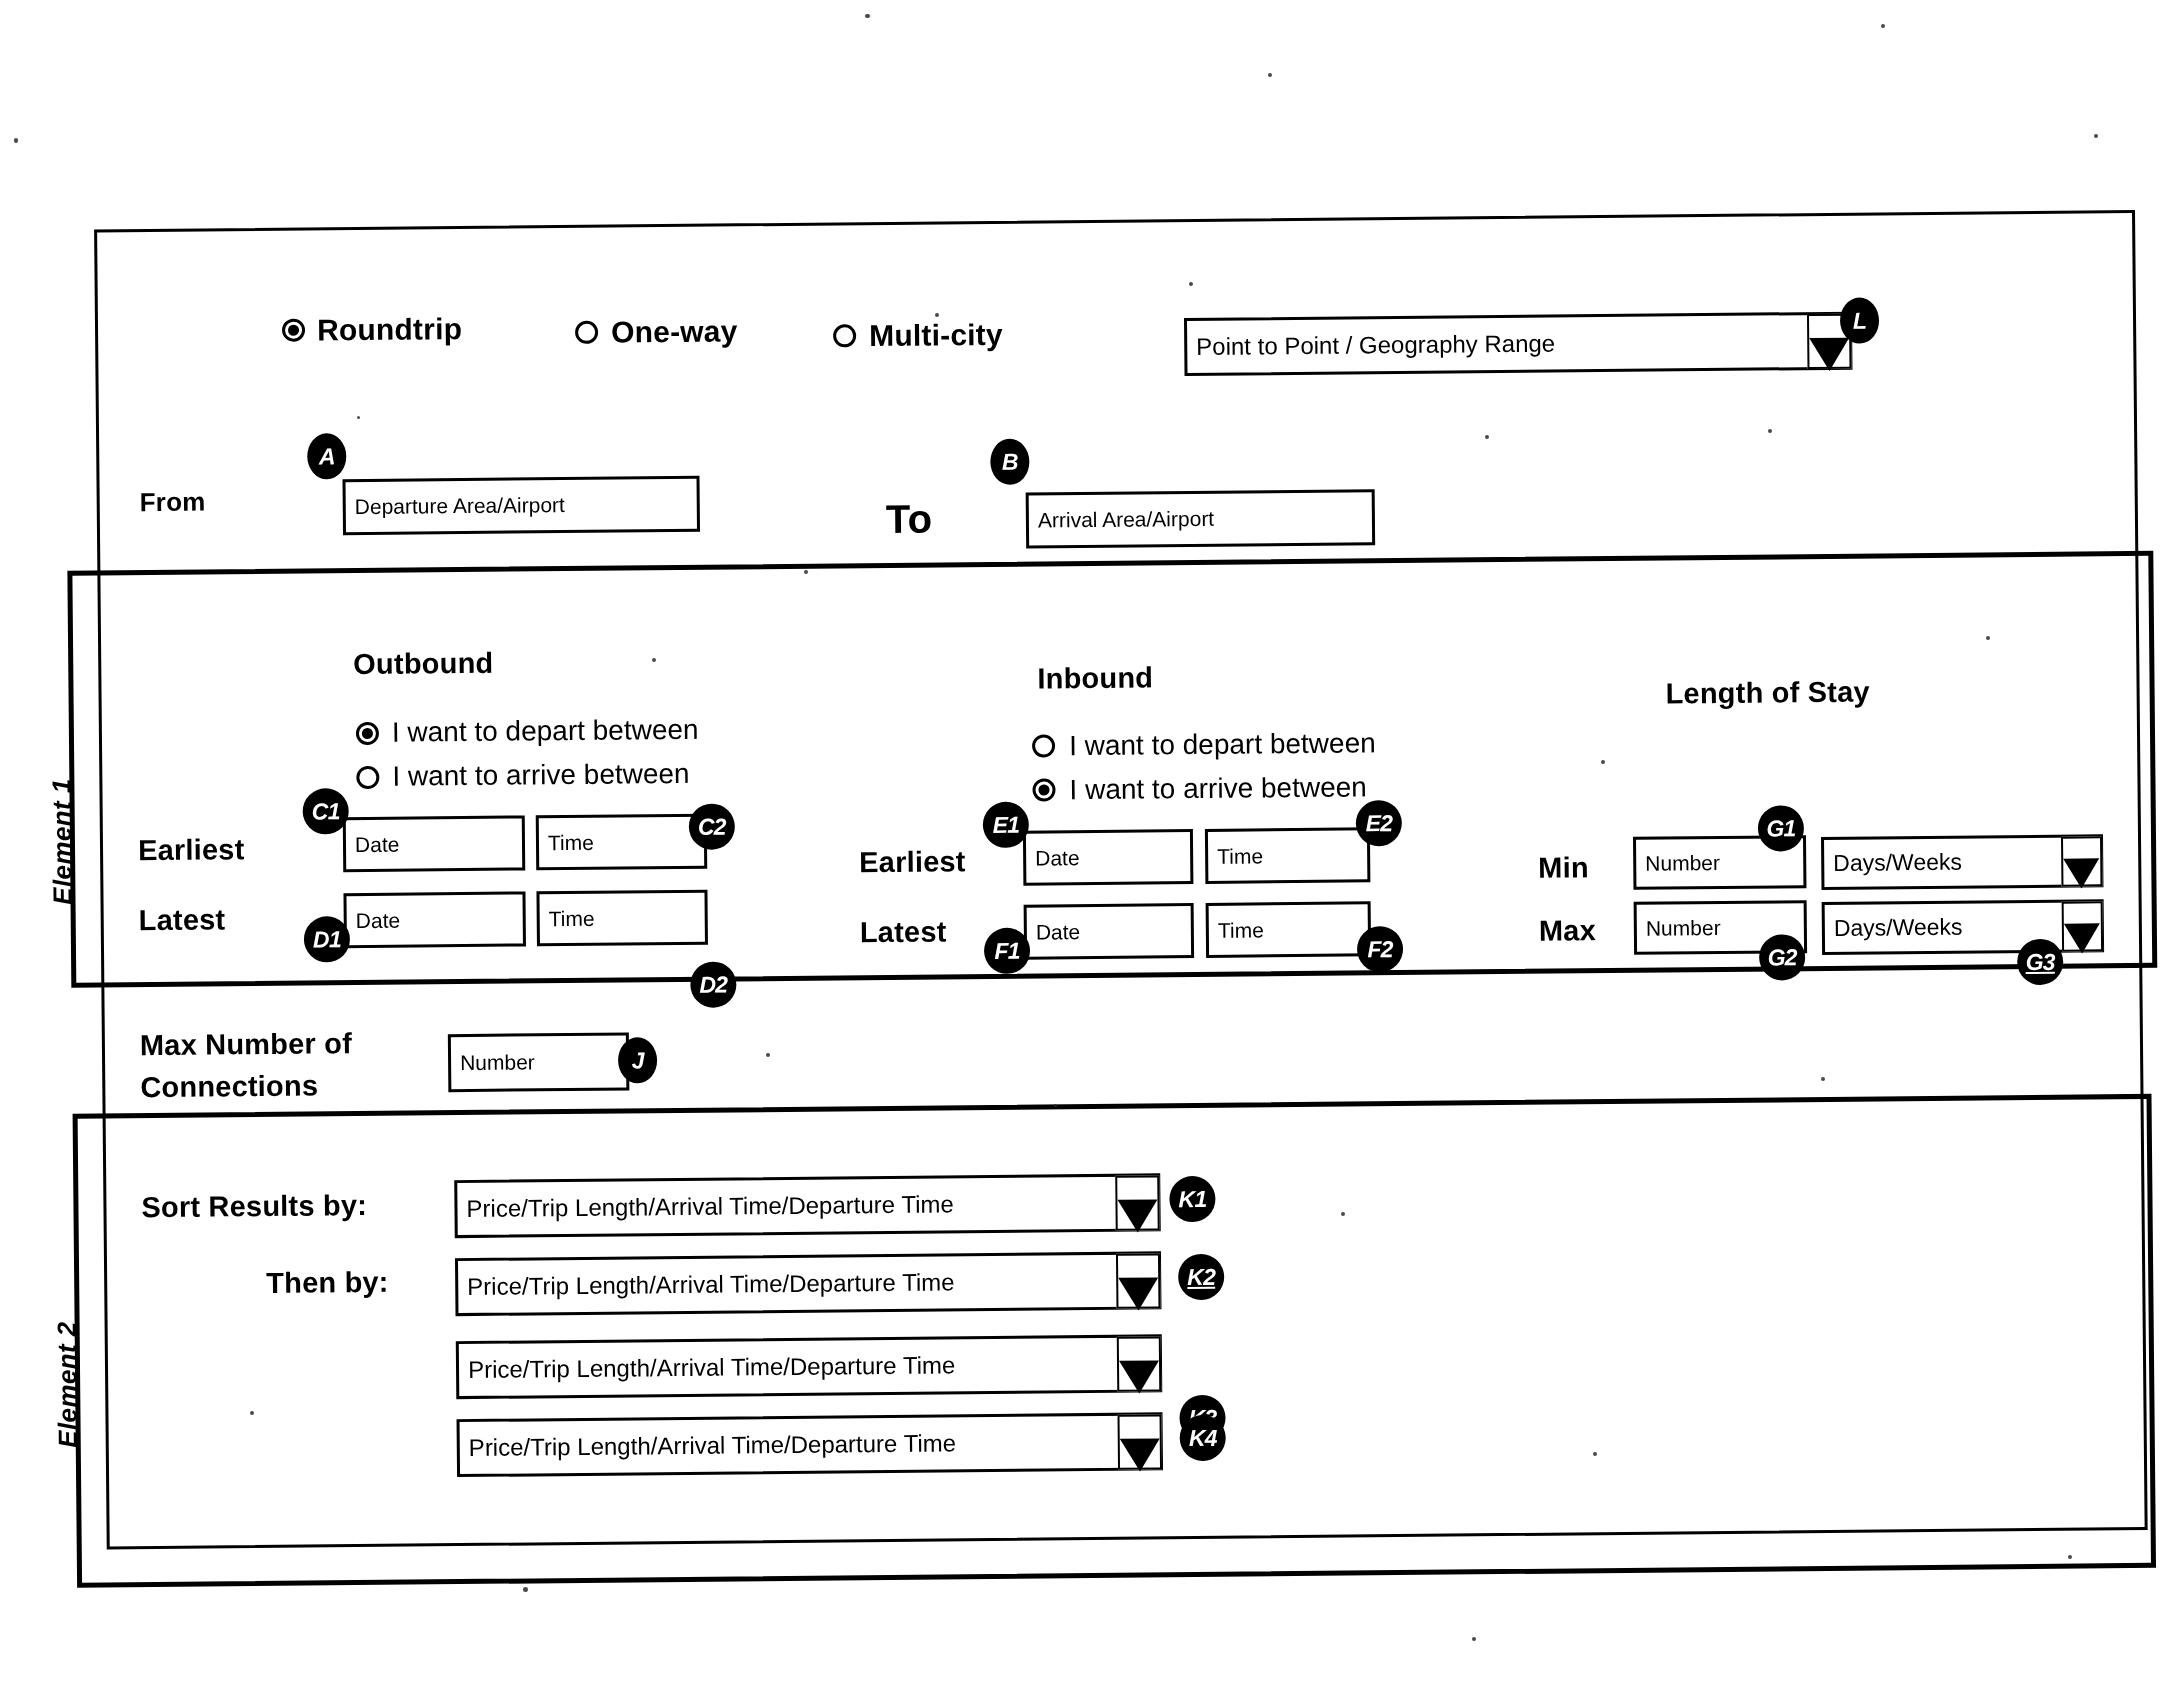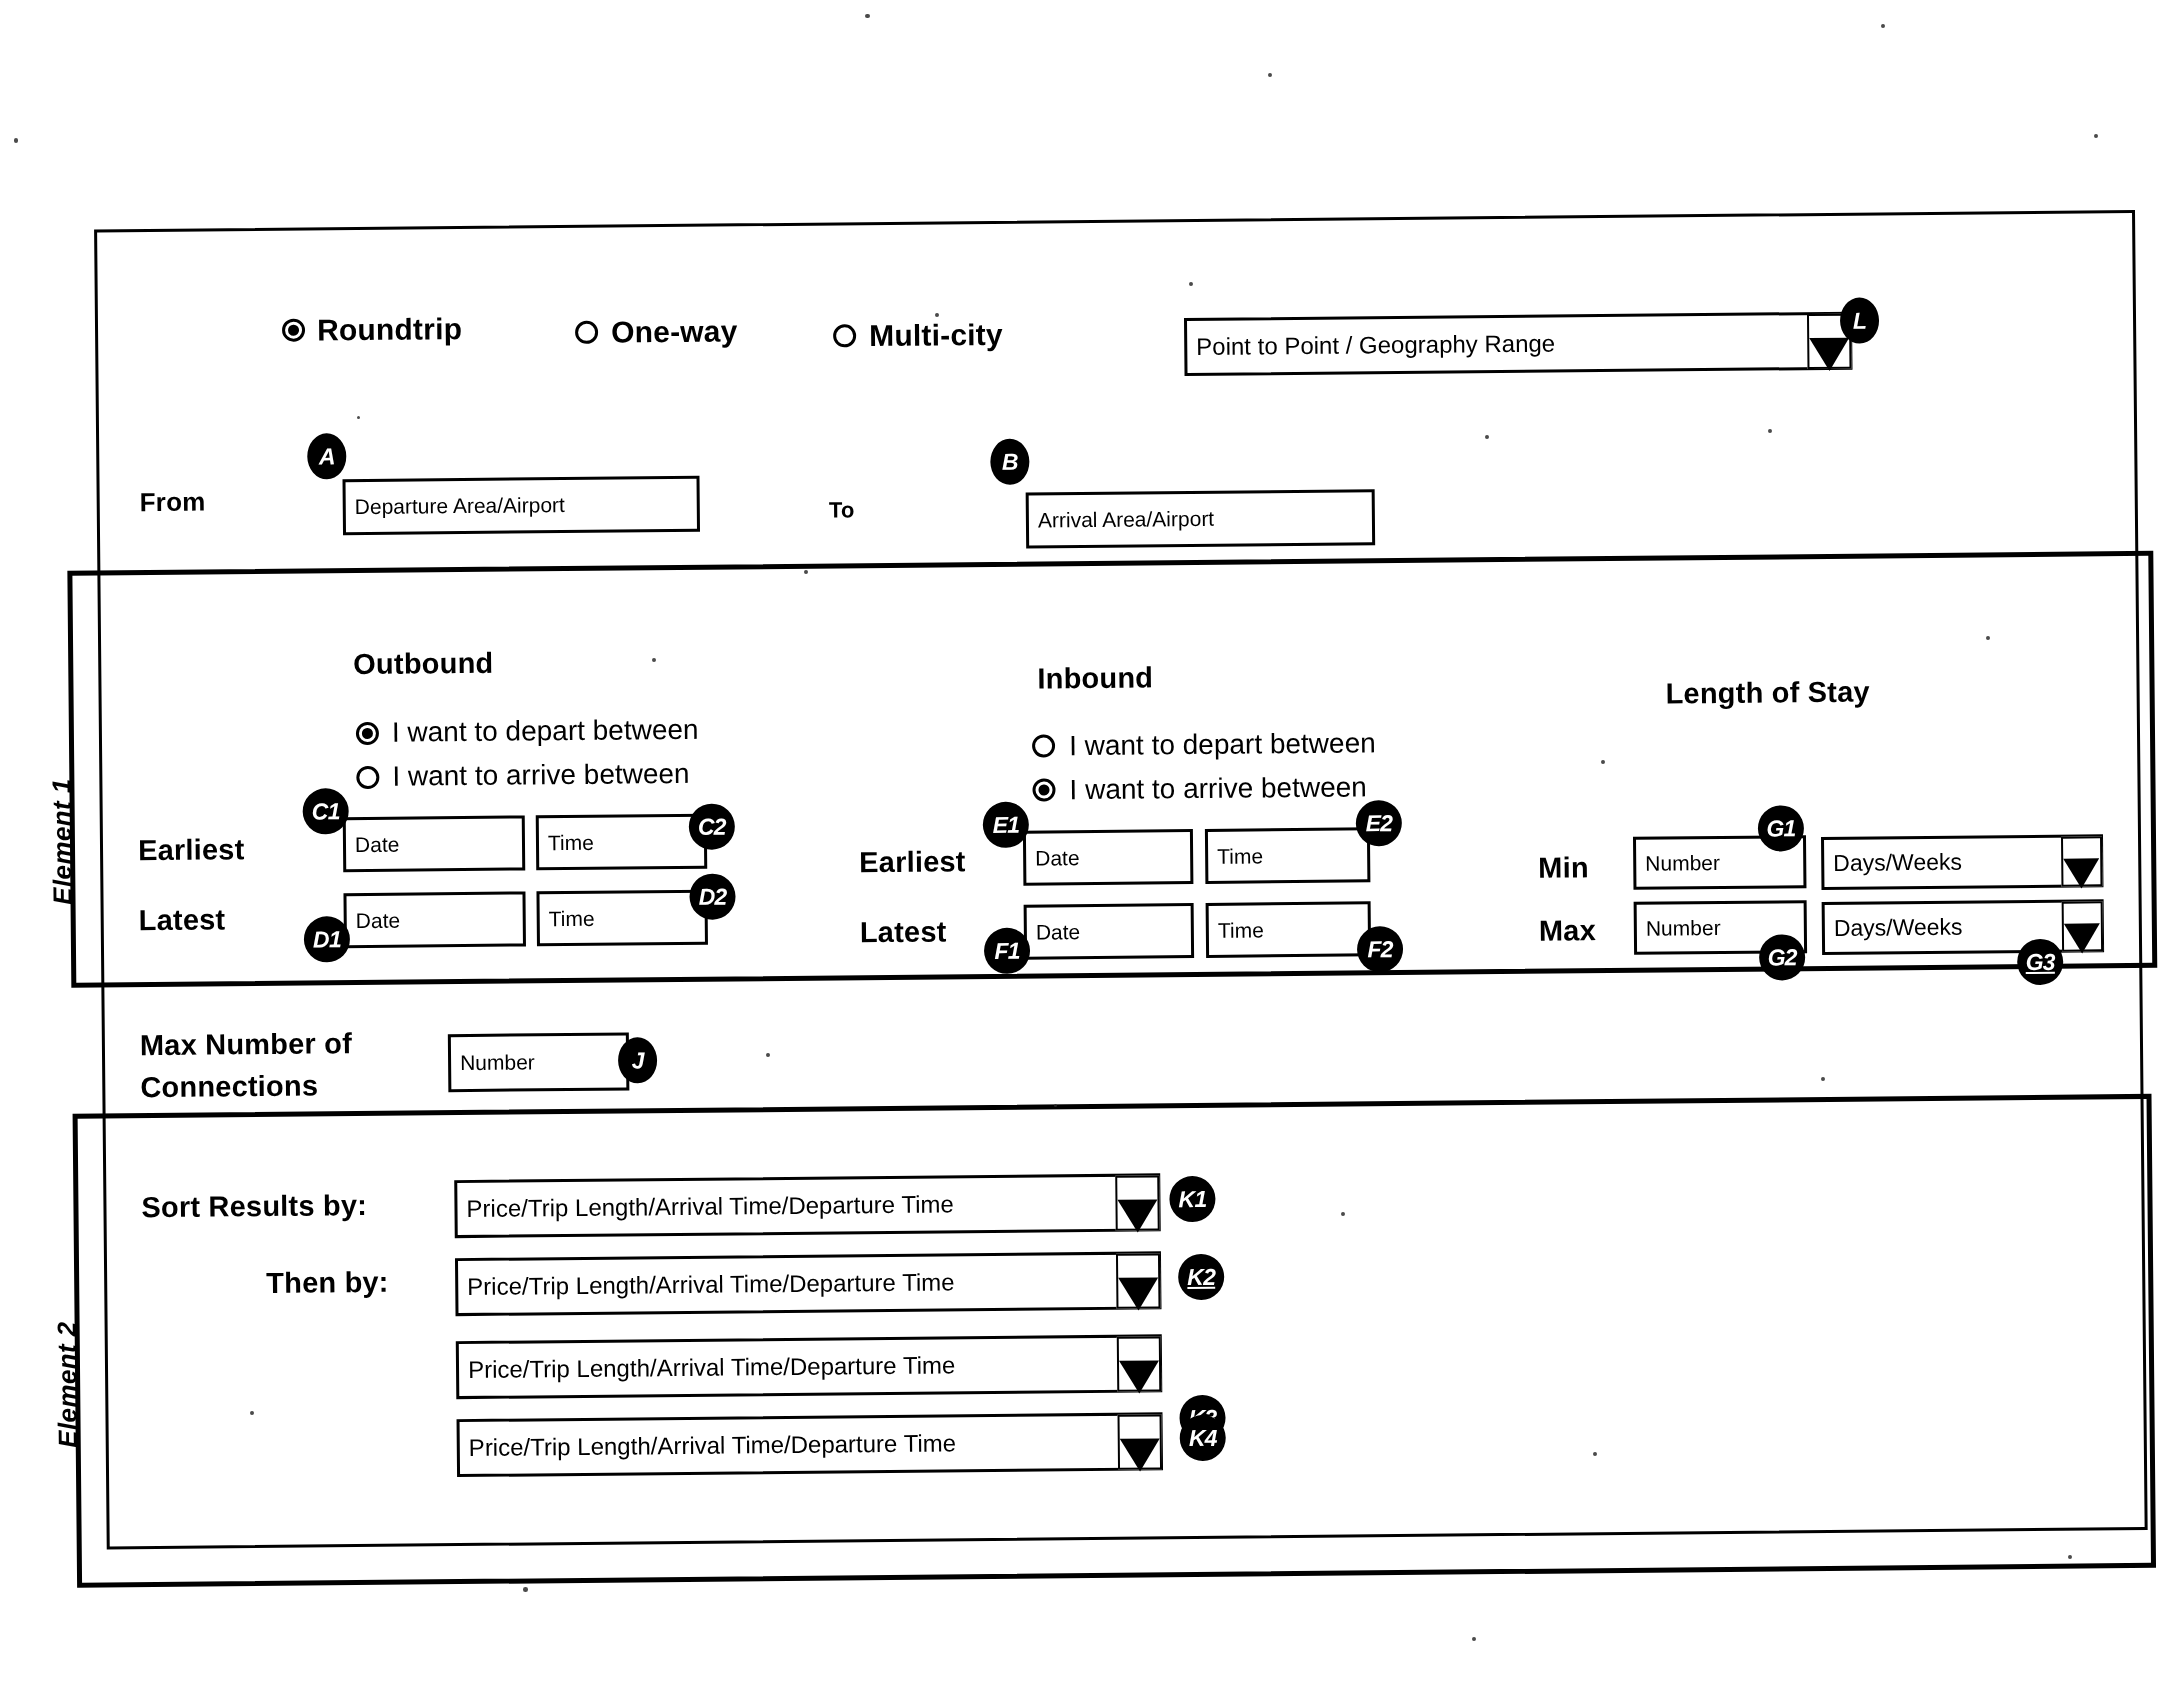--- a/index.html
+++ b/index.html
@@ -194,21 +194,21 @@
     </span>
   </div>
   <div class="marker" style="left:1845px; top:305px;">L</div>
 
   <div class="lbl" style="left:143px; top:478px; font-size:26px;">From</div>
   <div class="inputbox" style="left:346px; top:472px; width:357px; height:56px;">
     <span>Departure Area/Airport</span>
   </div>
   <div class="marker" style="left:311px; top:426px;">A</div>
 
-  <div class="lbl" style="left:832px; top:495px; font-size:22px;">To</div>
+  <div class="lbl" style="left:889px; top:495px; font-size:40px;">To</div>
   <div class="inputbox" style="left:1029px; top:492px; width:349px; height:56px;">
     <span>Arrival Area/Airport</span>
   </div>
   <div class="marker" style="left:994px; top:438px;">B</div>
 
   <div class="lbl" style="left:355px; top:641px; font-size:29px;">Outbound</div>
 
   <div class="radio sel" style="left:357px; top:715px;"></div>
   <div class="lbl-reg" style="left:393px; top:710px; font-size:28px;">I want to depart between</div>
 
@@ -226,21 +226,21 @@
   <div class="marker wide" style="left:689px; top:800px;">C2</div>
 
   <div class="lbl" style="left:138px; top:895px; font-size:29px;">Latest</div>
   <div class="inputbox" style="left:343px; top:886px; width:182px; height:55px;">
     <span>Date</span>
   </div>
   <div class="inputbox" style="left:536px; top:886px; width:171px; height:55px;">
     <span>Time</span>
   </div>
   <div class="marker wide" style="left:303px; top:909px;">D1</div>
-  <div class="marker wide" style="left:689px; top:870px;text-align:right;">D2</div>
+  <div class="marker wide" style="left:689px; top:958px;text-align:right;">D2</div>
 
   <div class="lbl" style="left:1039px; top:662px; font-size:29px;">Inbound</div>
 
   <div class="radio" style="left:1033px; top:734px;"></div>
   <div class="lbl-reg" style="left:1070px; top:730px; font-size:28px;">I want to depart between</div>
 
   <div class="radio sel" style="left:1033px; top:778px;"></div>
   <div class="lbl-reg" style="left:1070px; top:774px; font-size:28px;">I want to arrive between</div>
 
   <div class="lbl" style="left:859px; top:844px; font-size:29px;">Earliest</div>

